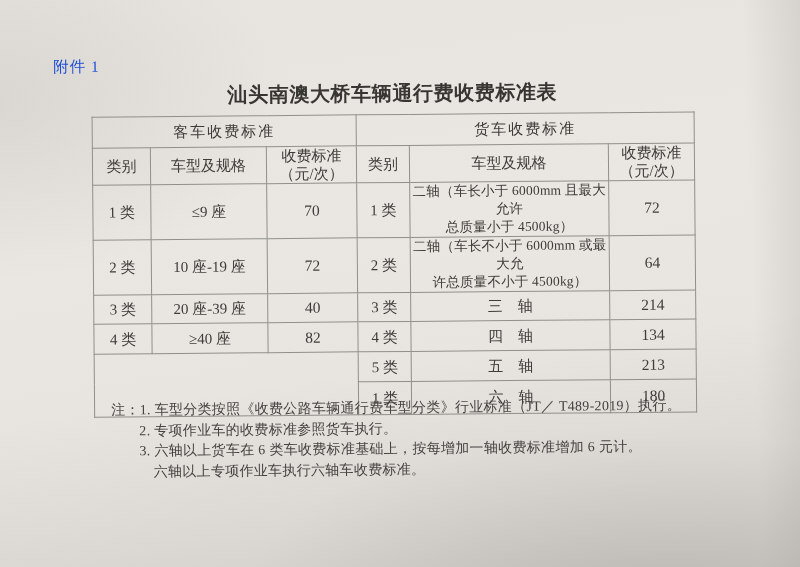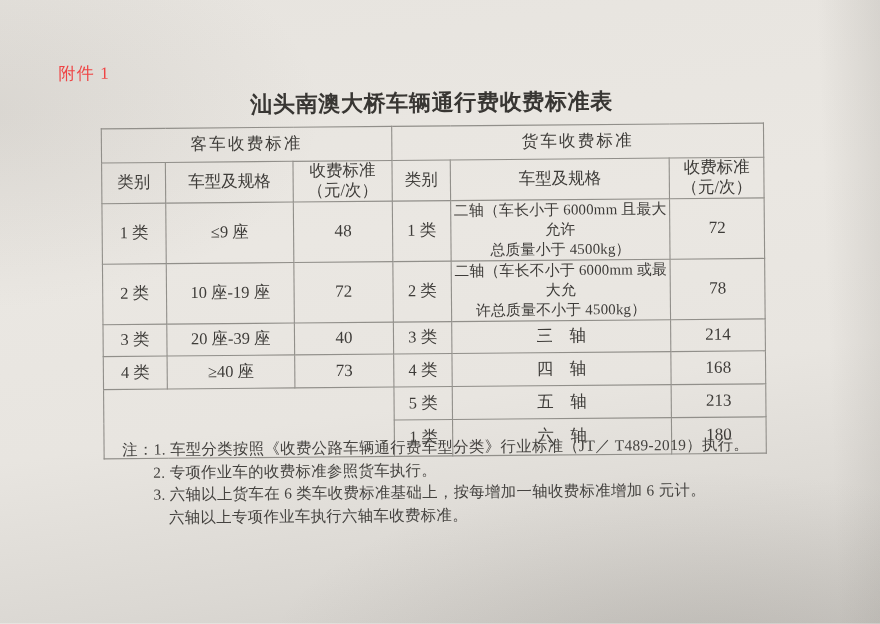--- a/index.html
+++ b/index.html
@@ -24,21 +24,21 @@
     inset: 0;
     transform: rotate(-0.5deg);
     transform-origin: 400px 280px;
   }
   .attachment {
     position: absolute;
     left: 55px;
     top: 54px;
     font-size: 15.5px;
     letter-spacing: 1px;
-    color: #ef4444;
+    color: #1d4ed8;
   }
   .doc-title {
     position: absolute;
     left: 93px;
     width: 602px;
     top: 80px;
     text-align: center;
     font-size: 20px;
     font-weight: bold;
     letter-spacing: 0.6px;
@@ -121,50 +121,50 @@
         <td class="prewrap">收费标准
 （元/次）</td>
         <td>类别</td>
         <td>车型及规格</td>
         <td class="prewrap">收费标准
 （元/次）</td>
       </tr>
       <tr class="r1">
         <td>1 类</td>
         <td>≤9 座</td>
-        <td class="fee-cell">48</td>
+        <td class="fee-cell">70</td>
         <td>1 类</td>
         <td class="spec-long">二轴（车长小于 6000mm 且最大允许
 总质量小于 4500kg）</td>
         <td class="fee-cell">72</td>
       </tr>
       <tr class="r2">
         <td>2 类</td>
         <td>10 座-19 座</td>
         <td class="fee-cell">72</td>
         <td>2 类</td>
         <td class="spec-long">二轴（车长不小于 6000mm 或最大允
 许总质量不小于 4500kg）</td>
-        <td class="fee-cell">78</td>
+        <td class="fee-cell">64</td>
       </tr>
       <tr class="r3">
         <td>3 类</td>
         <td>20 座-39 座</td>
         <td class="fee-cell">40</td>
         <td>3 类</td>
         <td>三　轴</td>
         <td class="fee-cell">214</td>
       </tr>
       <tr class="r4">
         <td>4 类</td>
         <td>≥40 座</td>
-        <td class="fee-cell">73</td>
+        <td class="fee-cell">82</td>
         <td>4 类</td>
         <td>四　轴</td>
-        <td class="fee-cell">168</td>
+        <td class="fee-cell">134</td>
       </tr>
       <tr class="r5">
         <td colspan="3" rowspan="2" class="empty-merged"></td>
         <td>5 类</td>
         <td>五　轴</td>
         <td class="fee-cell">213</td>
       </tr>
       <tr class="r6">
         <td>1 类</td>
         <td>六　轴</td>

